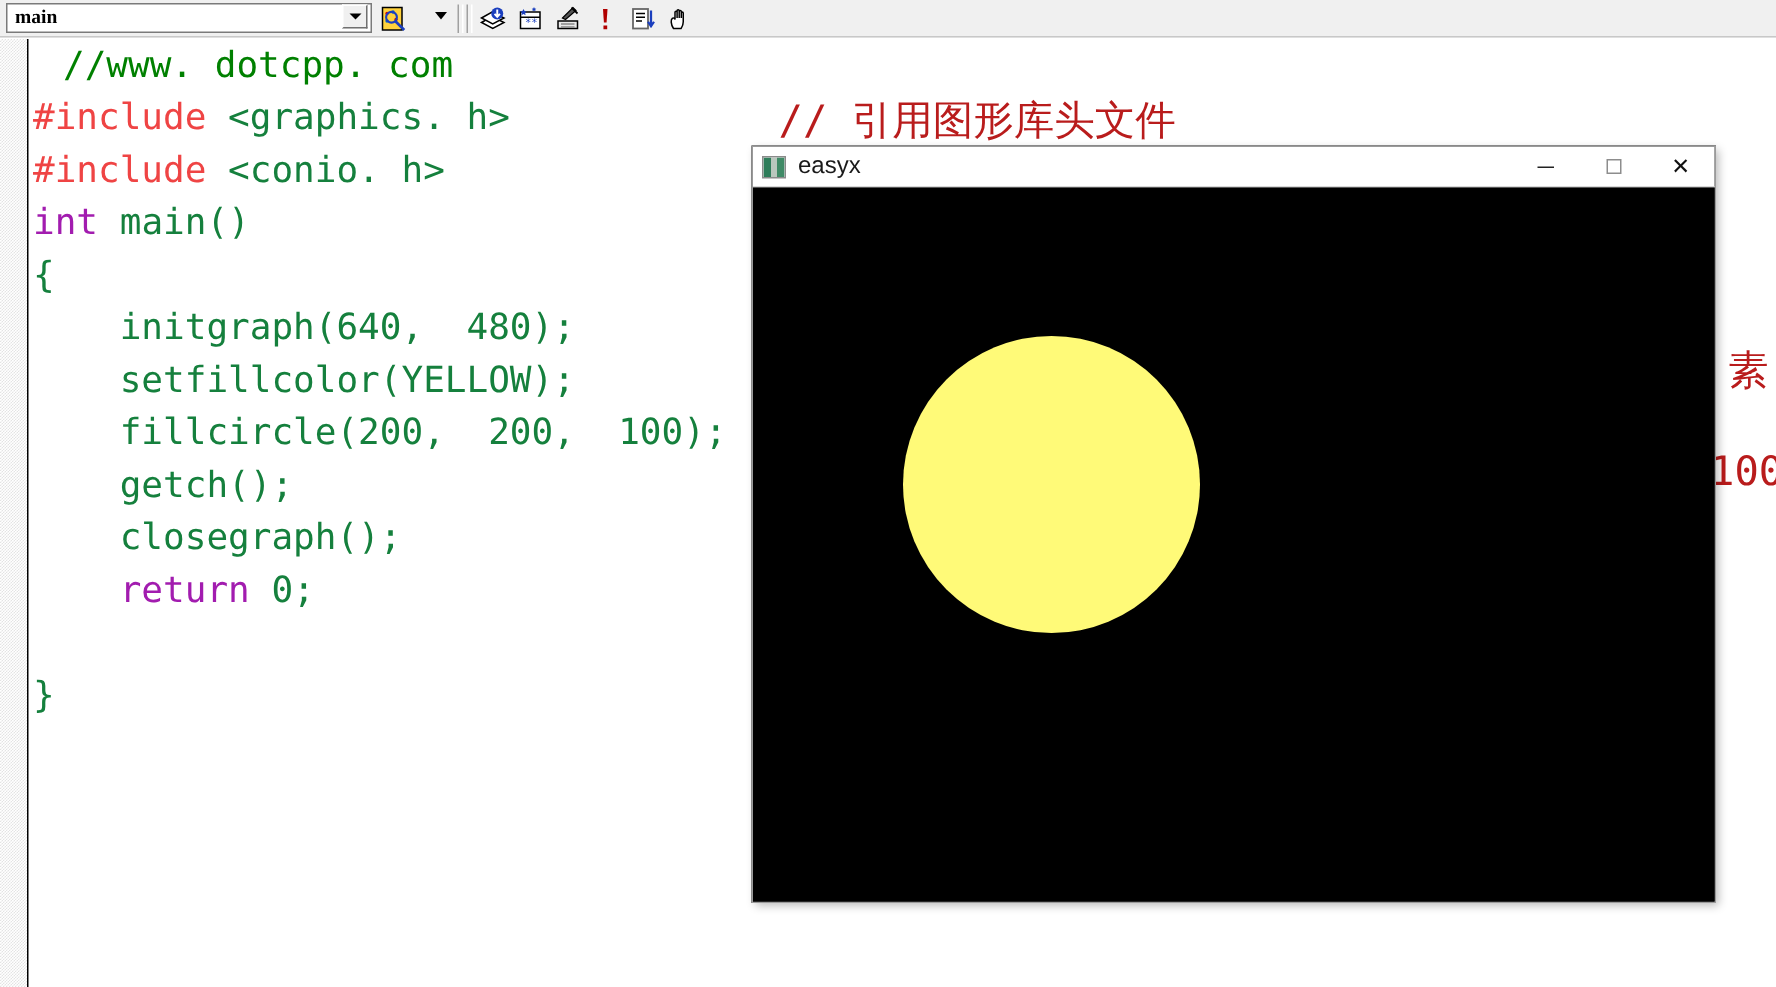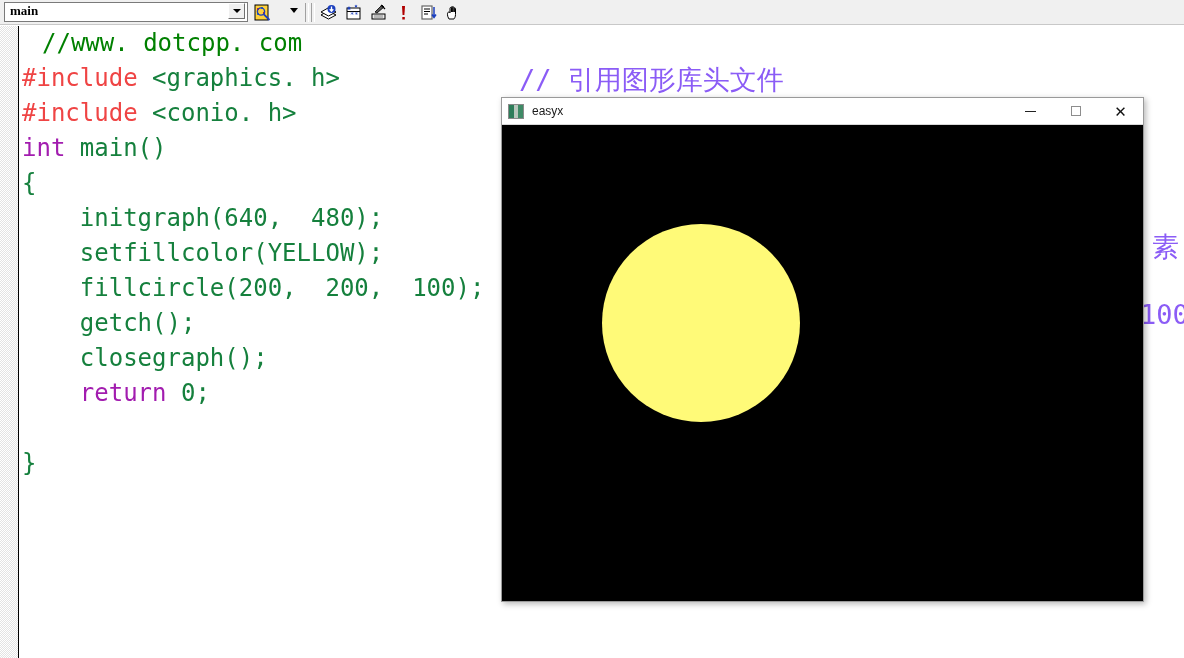--- a/index.html
+++ b/index.html
@@ -135,21 +135,21 @@
   .ln { height: 35px; }
   .kw     { color: #a21caf; }
   .pre    { color: #ef4444; }
   .cmt    { color: #008000; margin-left: 20px; }
   .plain  { color: #15803d; }
 
   
   .cmt-float {
     position: absolute;
     font-family: "DejaVu Sans Mono", monospace;
-    color: #8b5cf6;
+    color: #b91c1c;
     white-space: nowrap;
   }
 
   
   #easyx-window {
     position: absolute;
     left: 501px; top: 97px;
     width: 643px;
     height: 505px;
     box-sizing: border-box;
@@ -176,21 +176,21 @@
     box-sizing: border-box;
     display: flex;
     overflow: hidden;
   }
   #easyx-icon i { display:block; height:100%; }
   #easyx-icon i.a { width: 5px; background:#2e7d5a; }
   #easyx-icon i.b { width: 4px; background:#b9c7bd; }
   #easyx-icon i.c { width: 5px; background:#3f8a66; }
   #easyx-title {
     font-family: "Liberation Sans", sans-serif;
-    font-size: 12px;
+    font-size: 16px;
     color: #1a1a1a;
     margin-left: 8px;
   }
   .wbtn {
     width: 45px;
     height: 26px;
     display: flex;
     align-items: center;
     justify-content: center;
     font-family: "Liberation Sans", sans-serif;

